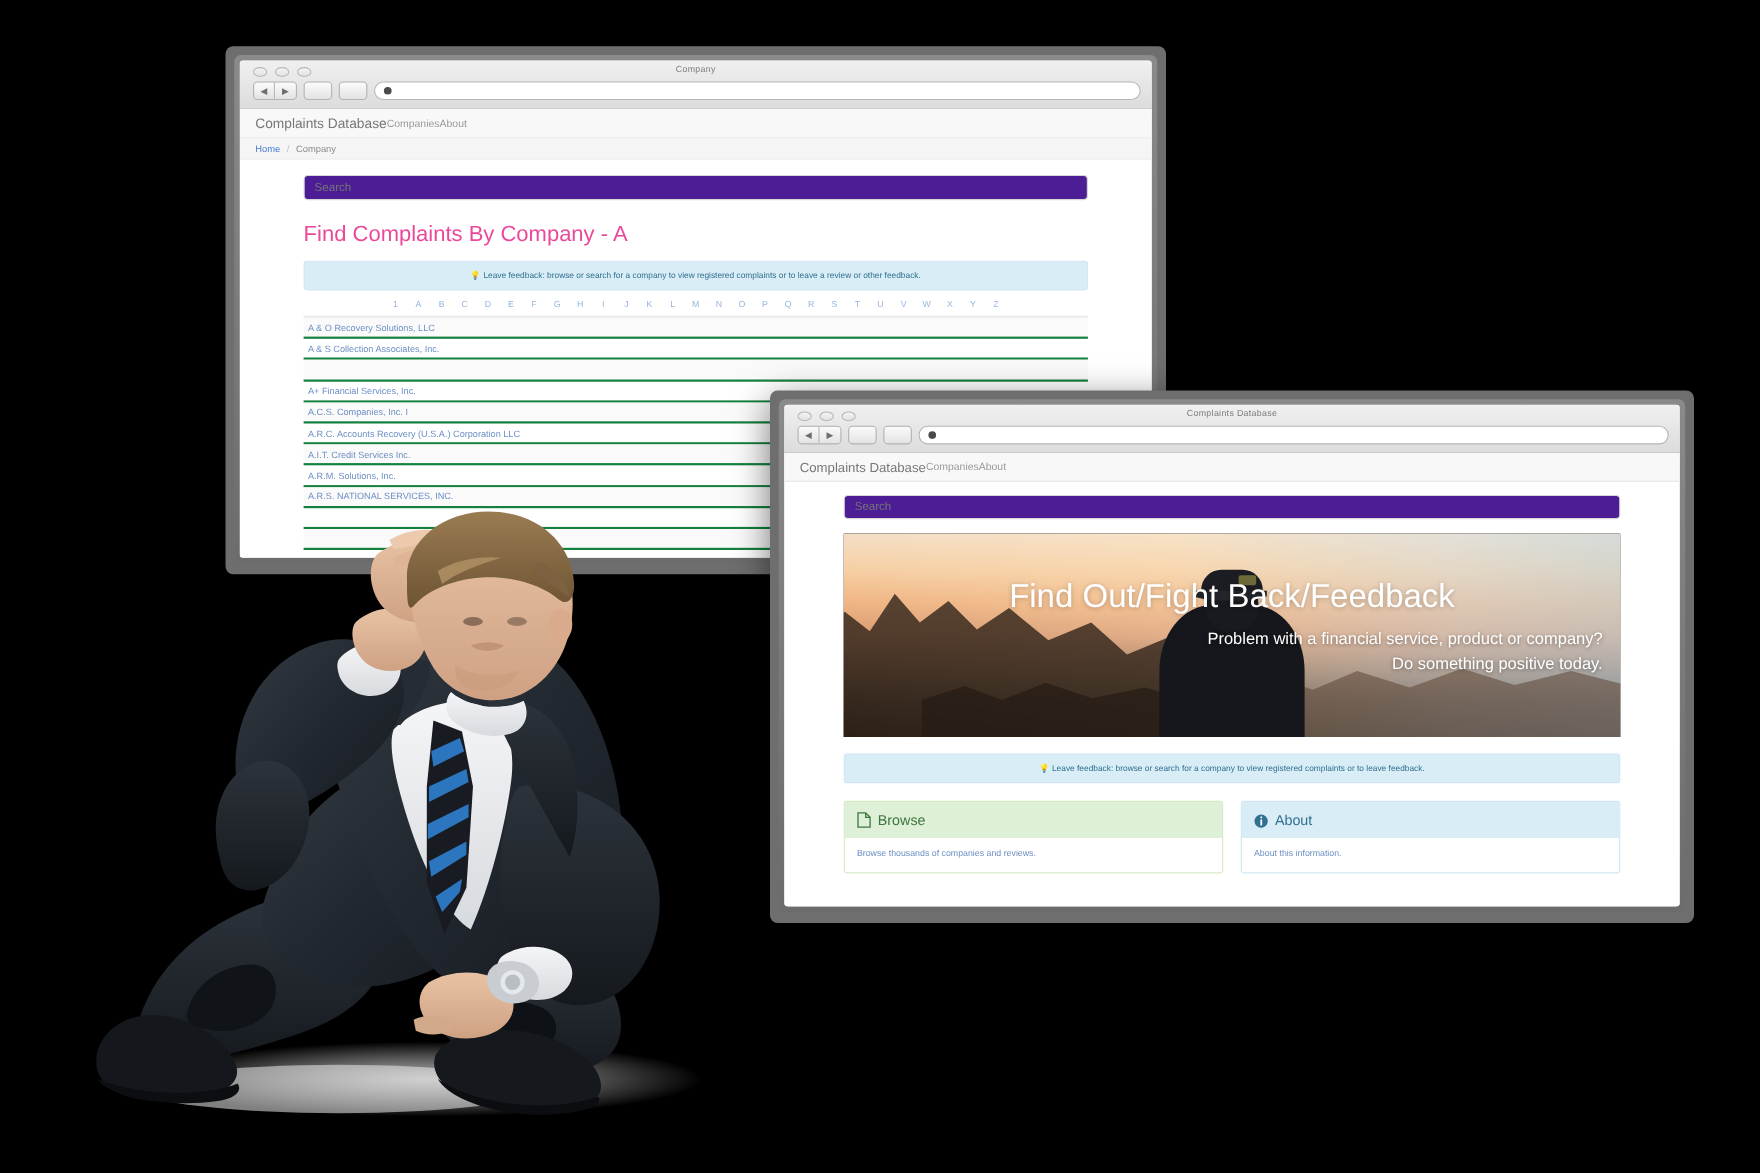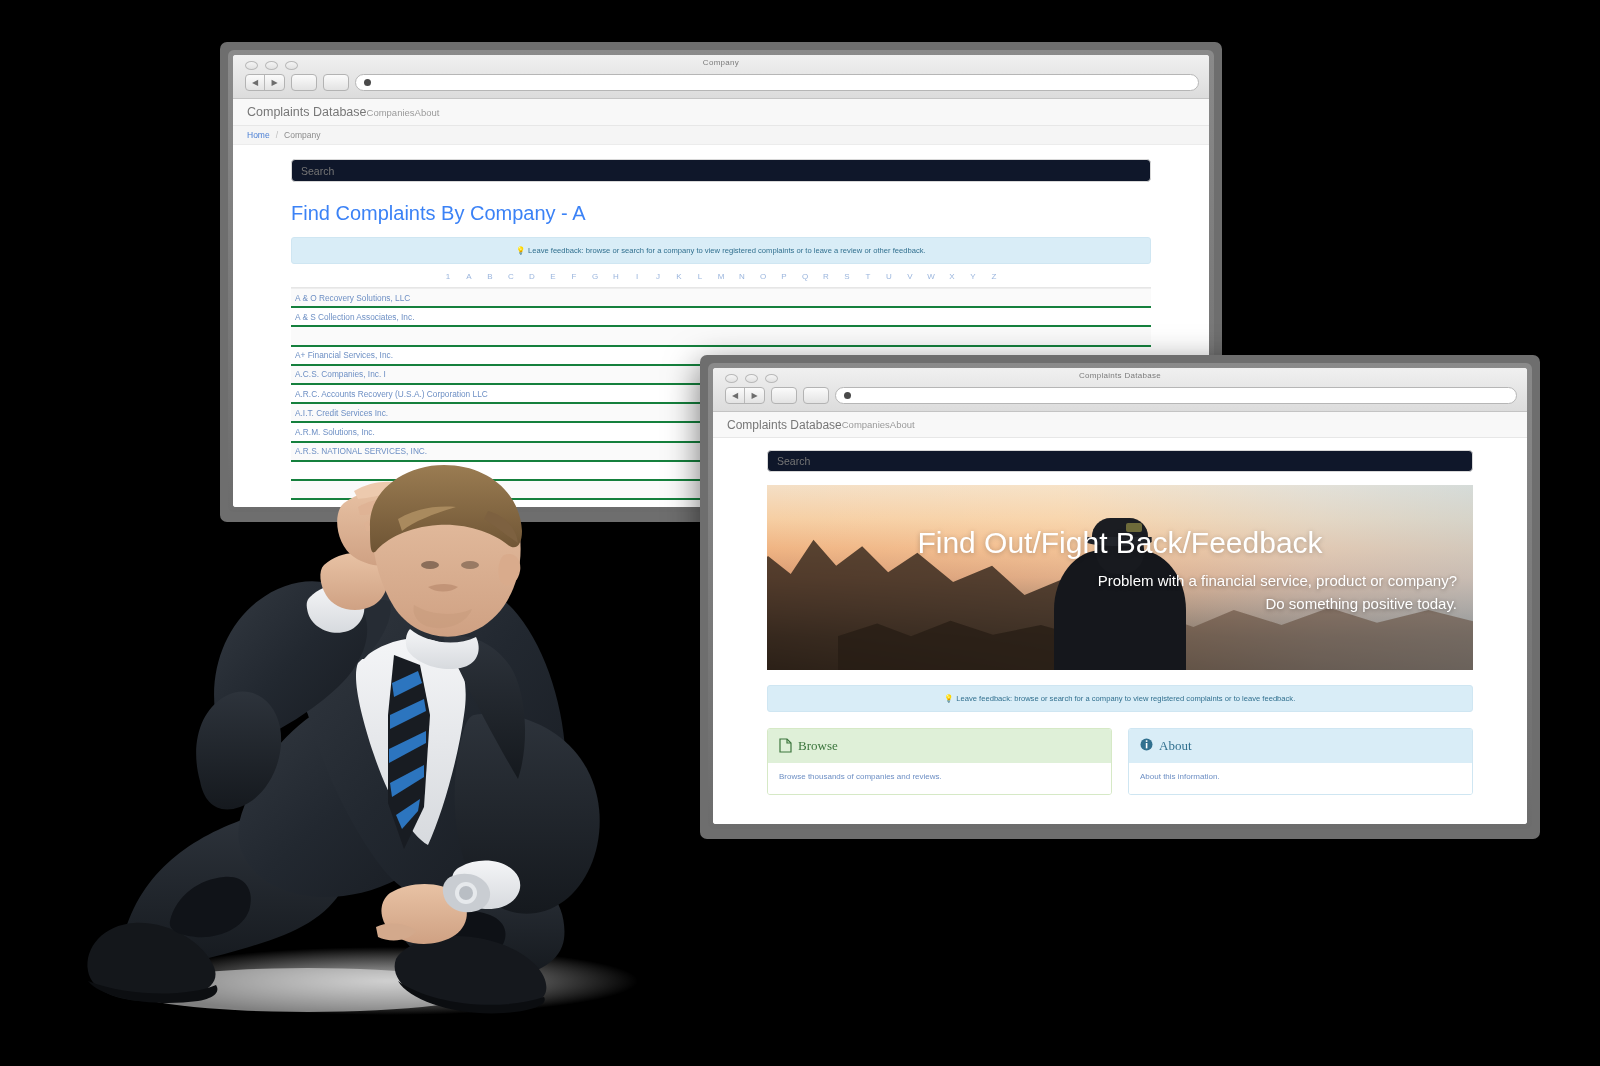--- a/index.html
+++ b/index.html
@@ -154,29 +154,29 @@
     align-items: center;
     padding: 0 14px;
     gap: 6px;
   }
   .crumb-link { color: #4a7fd4; }
   .crumb-sep { color: #bdbdbd; }
   .crumb-cur { color: #8c8c8c; }
 
   .search-input {
     display: block;
-    background: #0f172a;
+    background: #4c1d95;
     border: 1px solid #d8d8d8;
     border-radius: 4px;
     color: #a8a8a8;
     width: 100%;
   }
 
   .page-h1 {
-    color: #3b82f6;
+    color: #ec4899;
     font-weight: 400;
   }
 
   .alert-info {
     background: #d9edf7;
     border: 1px solid #cfe6f2;
     border-radius: 3px;
     color: #31708f;
     text-align: center;
   }
@@ -195,21 +195,21 @@
   .company-list { border-top: 1px solid #ededed; }
   .company-row {
     border-bottom: 2px solid #15803d;
     display: flex;
     align-items: center;
   }
   .company-row:nth-child(odd) { background: #fafafa; }
   .company-row a { color: #6d8fc4; text-decoration: none; }
 
   
-  #win1 { left: 220px; top: 42px; width: 1002px; height: 480px; }
+  #win1 { left: 205px; top: 42px; width: 855px; height: 480px; }
   #win1 .site-nav { height: 27px; font-size: 11.5px; }
   #win1 .brand { font-size: 12.5px; }
   #win1 .nav-link { font-size: 9.5px; }
   #win1 .breadcrumb-bar { height: 19px; font-size: 8.5px; }
   #win1 .content { padding: 0 58px; }
   #win1 .search-wrap { padding-top: 14px; }
   #win1 .search-input { height: 23px; font-size: 10.5px; padding: 0 9px; line-height: 21px; }
   #win1 .page-h1 { font-size: 20px; margin: 20px 0 12px 0; }
   #win1 .alert-info { font-size: 7.6px; padding: 8px 6px; }
   #win1 .alpha-nav { padding: 8px 0 6px 0; }
@@ -378,23 +378,22 @@
   .panel-success { border: 1px solid #d6e9c6; }
   .panel-success .panel-head { background: #dff0d8; color: #3c763d; }
   .panel-success .panel-body a { color: #6d8fc4; }
   .panel-info { border: 1px solid #cfe6f2; }
   .panel-info .panel-head { background: #d9edf7; color: #31708f; }
   .panel-info .panel-body a { color: #6d8fc4; }
   .panel-head {
     padding: 9px 11px;
     font-size: 13px;
     display: flex;
-    align-items: flex-start;
+    align-items: flex-end;
     gap: 6px;
-    font-family: Liberation Serif, serif;
   }
   .panel-body {
     background: #ffffff;
     padding: 9px 11px 13px 11px;
     font-size: 8px;
   }
   .panel-body a { text-decoration: none; }
   .ico { display: inline-flex; align-items: center; }
 
   

